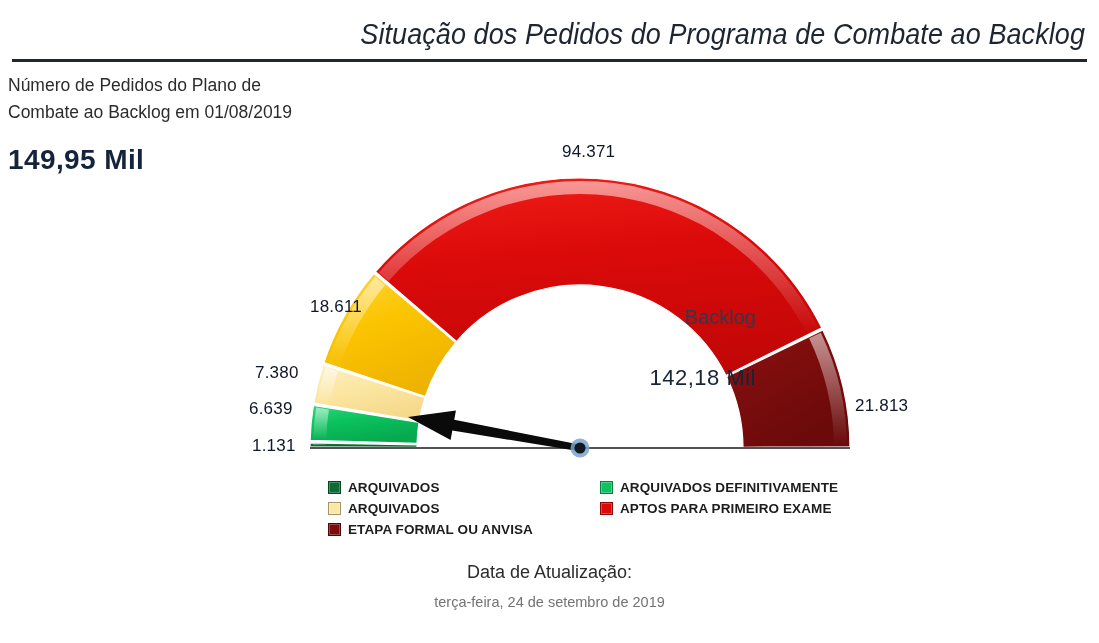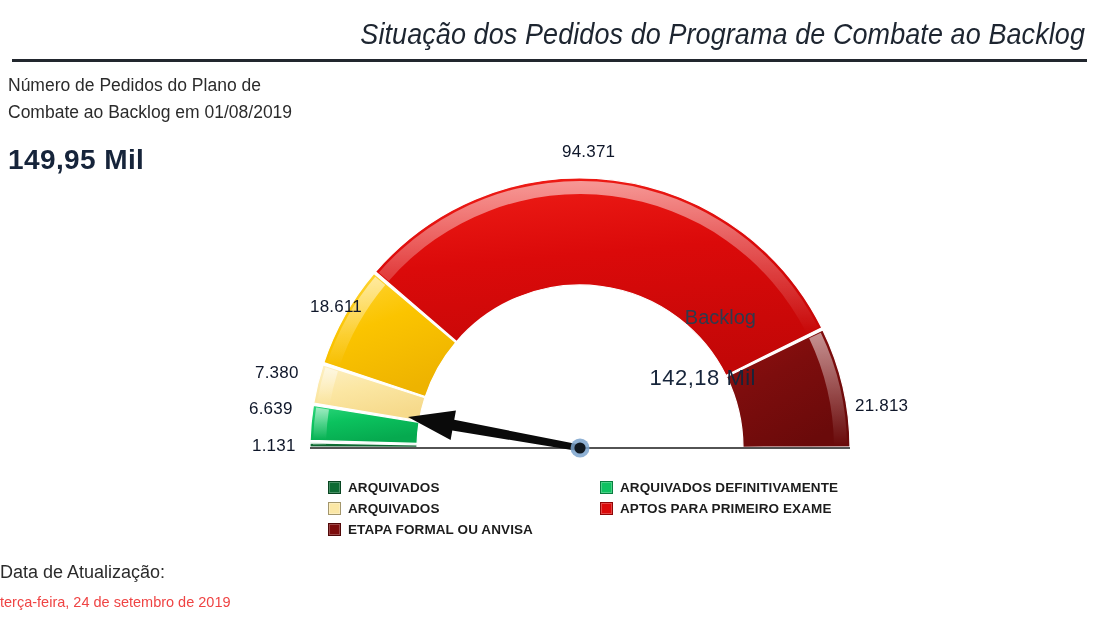--- a/index.html
+++ b/index.html
@@ -61,23 +61,23 @@
   .lg-swatch{
     width:11px;height:11px;flex:none;border:1px solid rgba(0,0,0,.35);
     box-shadow:inset 0 0 0 1px rgba(255,255,255,.25);
   }
   .lg-text{
     font-size:13.5px;font-weight:700;color:#1c1c1c;letter-spacing:.1px;
     white-space:nowrap;
   }
 
   
-  .footer{position:absolute;left:0;top:562px;width:1099px;}
+  .footer{position:absolute;left:0;top:562px;width:1099px;text-align:center;}
   .footer .f1{font-size:18px;color:#2b2b2b;}
-  .footer .f2{font-size:14.5px;color:#ef4444;margin-top:11px;}
+  .footer .f2{font-size:14.5px;color:#737373;margin-top:11px;}
 </style>
 </head>
 <body>
 
 <div id="stage">
 
   <div class="title">Situação dos Pedidos do Programa de Combate ao Backlog</div>
   <div class="title-rule"></div>
 
   <div class="kpi">

